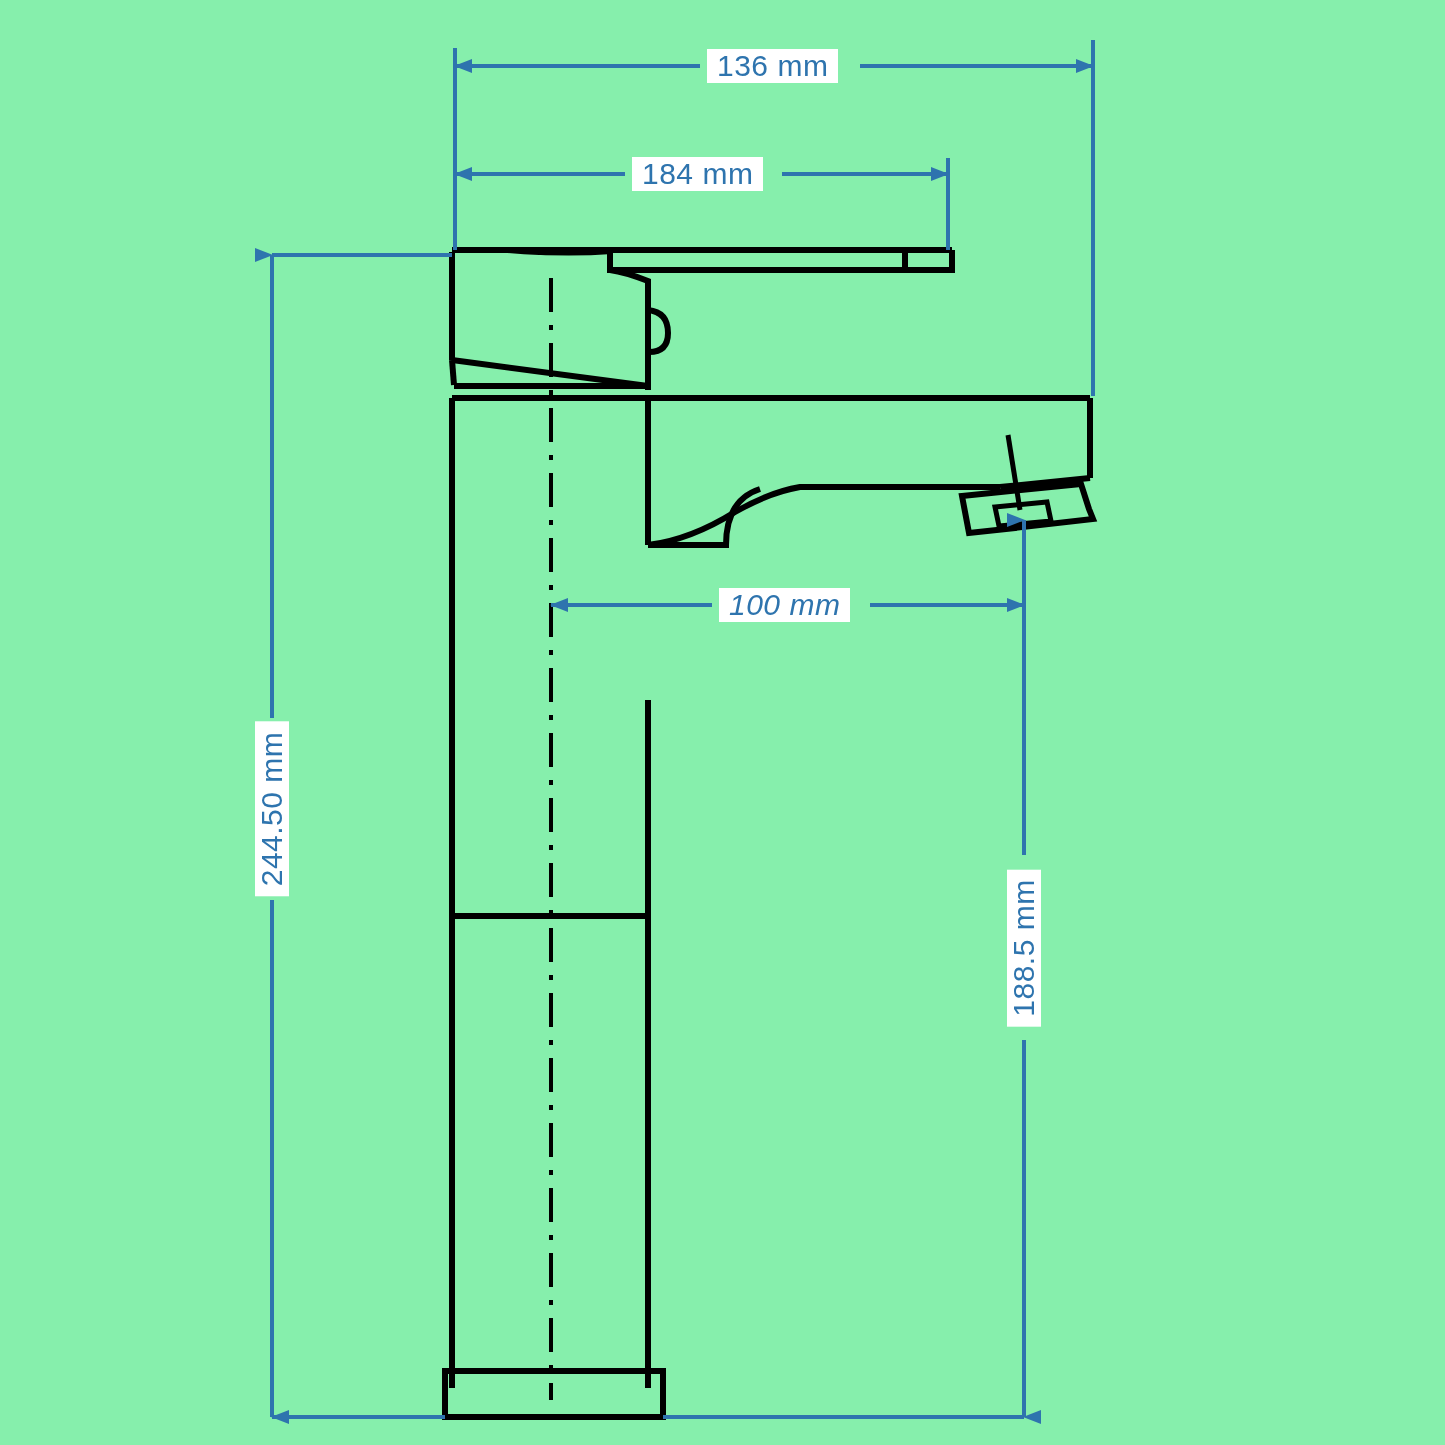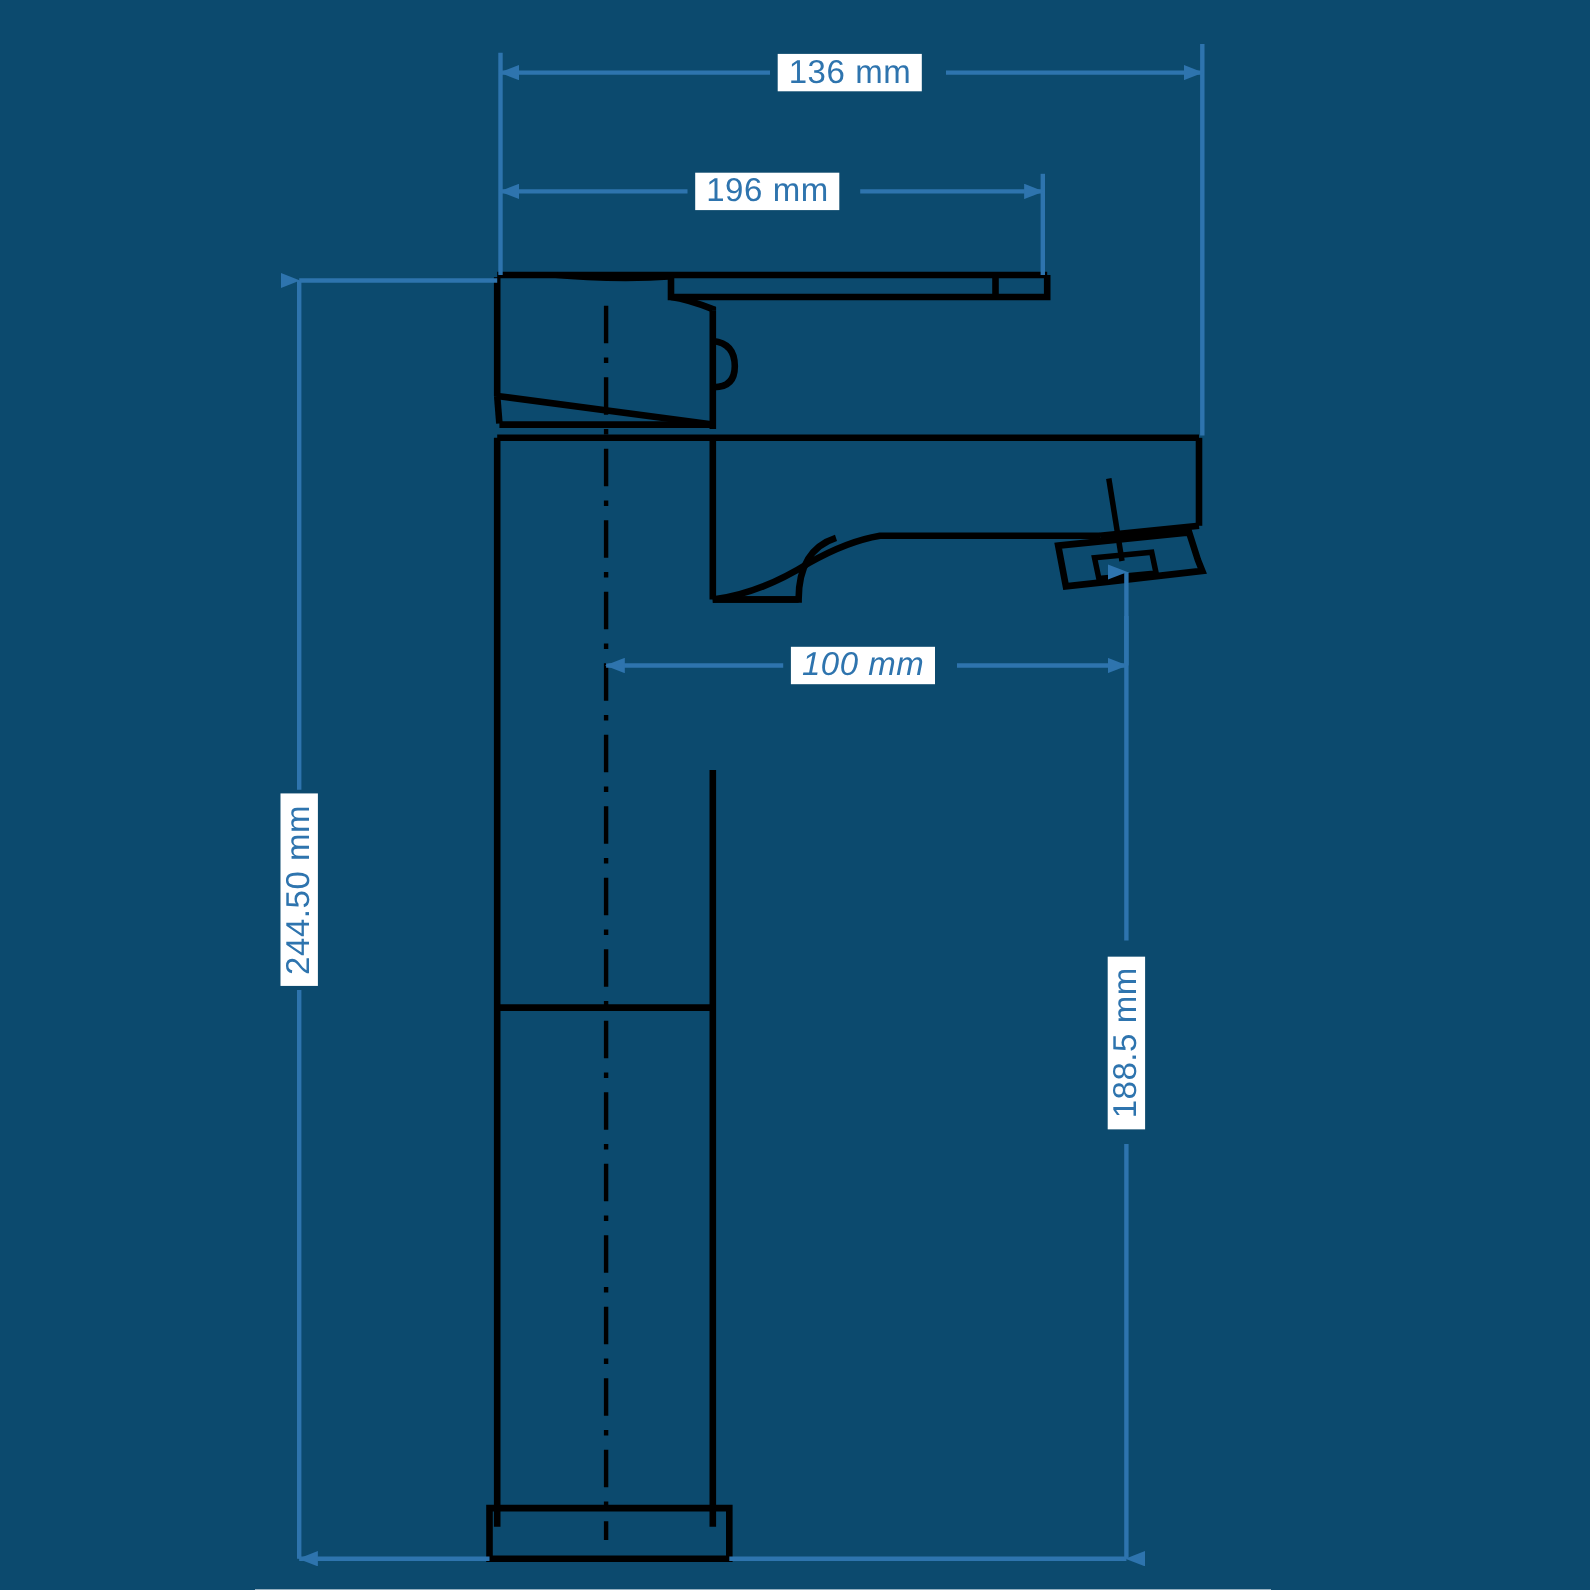--- a/index.html
+++ b/index.html
@@ -7,21 +7,21 @@
     padding: 0;
     background: #ffffff;
   }
   body {
     font-family: "Liberation Sans", sans-serif;
   }
   #drawing-root {
     position: relative;
     width: 1445px;
     height: 1445px;
-    background: #0c4a6e;
+    background: #86efac;
     overflow: hidden;
   }
   svg.canvas {
     position: absolute;
     left: 0;
     top: 0;
     width: 1445px;
     height: 1445px;
     display: block;
   }
@@ -125,21 +125,21 @@
 
       <path marker-start="url(#arrU)" d="M1024,520 L1024,855"></path>
       <path marker-end="url(#arrD)" d="M1024,1040 L1024,1417"></path>
 
       <path d="M1024,560 L1024,605"></path>
     </g>
   </svg>
 
   <div class="dim-label" style="left:707px; top:49px;">136 mm</div>
 
-  <div class="dim-label" style="left:632px; top:157px;">196 mm</div>
+  <div class="dim-label" style="left:632px; top:157px;">184 mm</div>
 
   <div class="dim-label" style="left:719px; top:588px;font-style:italic;">100 mm</div>
 
   <div class="dim-label vertical-label" style="left:272px; top:809px; transform: translate(-50%,-50%) rotate(-90deg);">244.50 mm</div>
 
   <div class="dim-label vertical-label" style="left:1024px; top:948px; transform: translate(-50%,-50%) rotate(-90deg);">188.5 mm</div>
 
 </div>
 
 </body></html>

